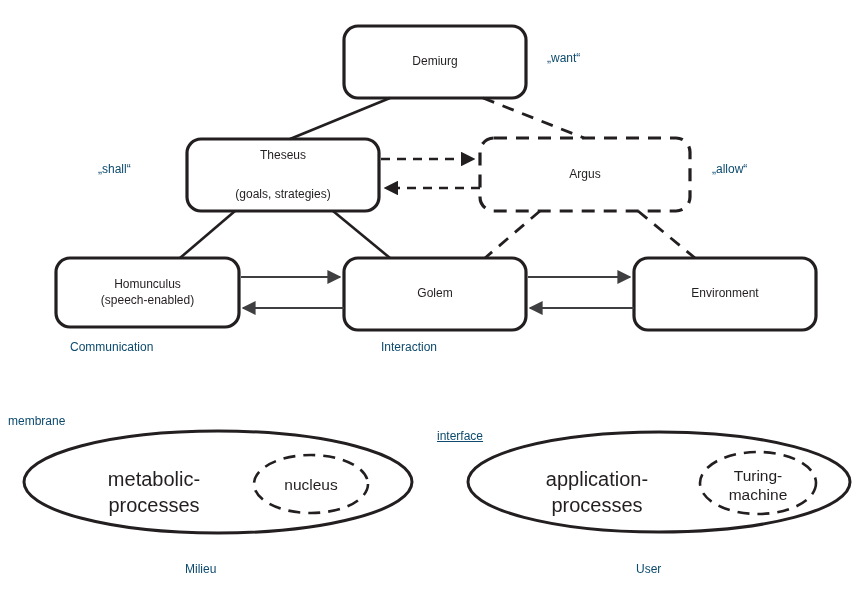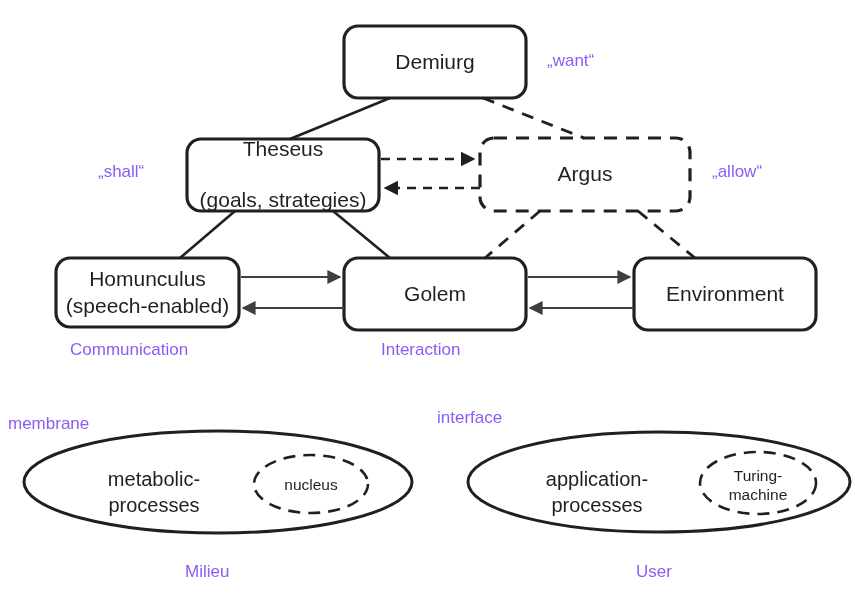--- a/index.html
+++ b/index.html
@@ -23,30 +23,30 @@
     width: 855px;
     height: 600px;
   }
   .node-label {
     position: absolute;
     display: flex;
     flex-direction: column;
     align-items: center;
     justify-content: center;
     text-align: center;
-    font-size: 21px;
+    font-size: 12px;
     line-height: 1.28;
     color: #231f20;
     pointer-events: none;
   }
   .node-label .l2 { display: block; }
   .free-text {
     position: absolute;
-    font-size: 17px;
-    color: #8b5cf6;
+    font-size: 12px;
+    color: #0c4a6e;
     white-space: nowrap;
   }
   .ellipse-text {
     position: absolute;
     text-align: center;
     font-size: 20px;
     line-height: 1.3;
     color: #231f20;
   }
   .inner-text {
@@ -146,21 +146,21 @@
   </div>
 
   <div class="free-text" style="left:547px; top:51px;">„want“</div>
   <div class="free-text" style="left:98px; top:162px;">„shall“</div>
   <div class="free-text" style="left:712px; top:162px;">„allow“</div>
 
   <div class="free-text" style="left:70px; top:340px;">Communication</div>
   <div class="free-text" style="left:381px; top:340px;">Interaction</div>
 
   <div class="free-text" style="left:8px; top:414px;">membrane</div>
-  <div class="free-text" style="left:437px; top:408px;">interface</div>
+  <div class="free-text" style="left:437px; top:429px;text-decoration:underline;">interface</div>
 
   <div class="ellipse-text" style="left:94px; top:466px; width:120px;">
     <span>metabolic-</span><br>
     <span>processes</span>
   </div>
 
   <div class="inner-text" style="left:254px; top:475px; width:114px;">
     <span>nucleus</span>
   </div>
 

